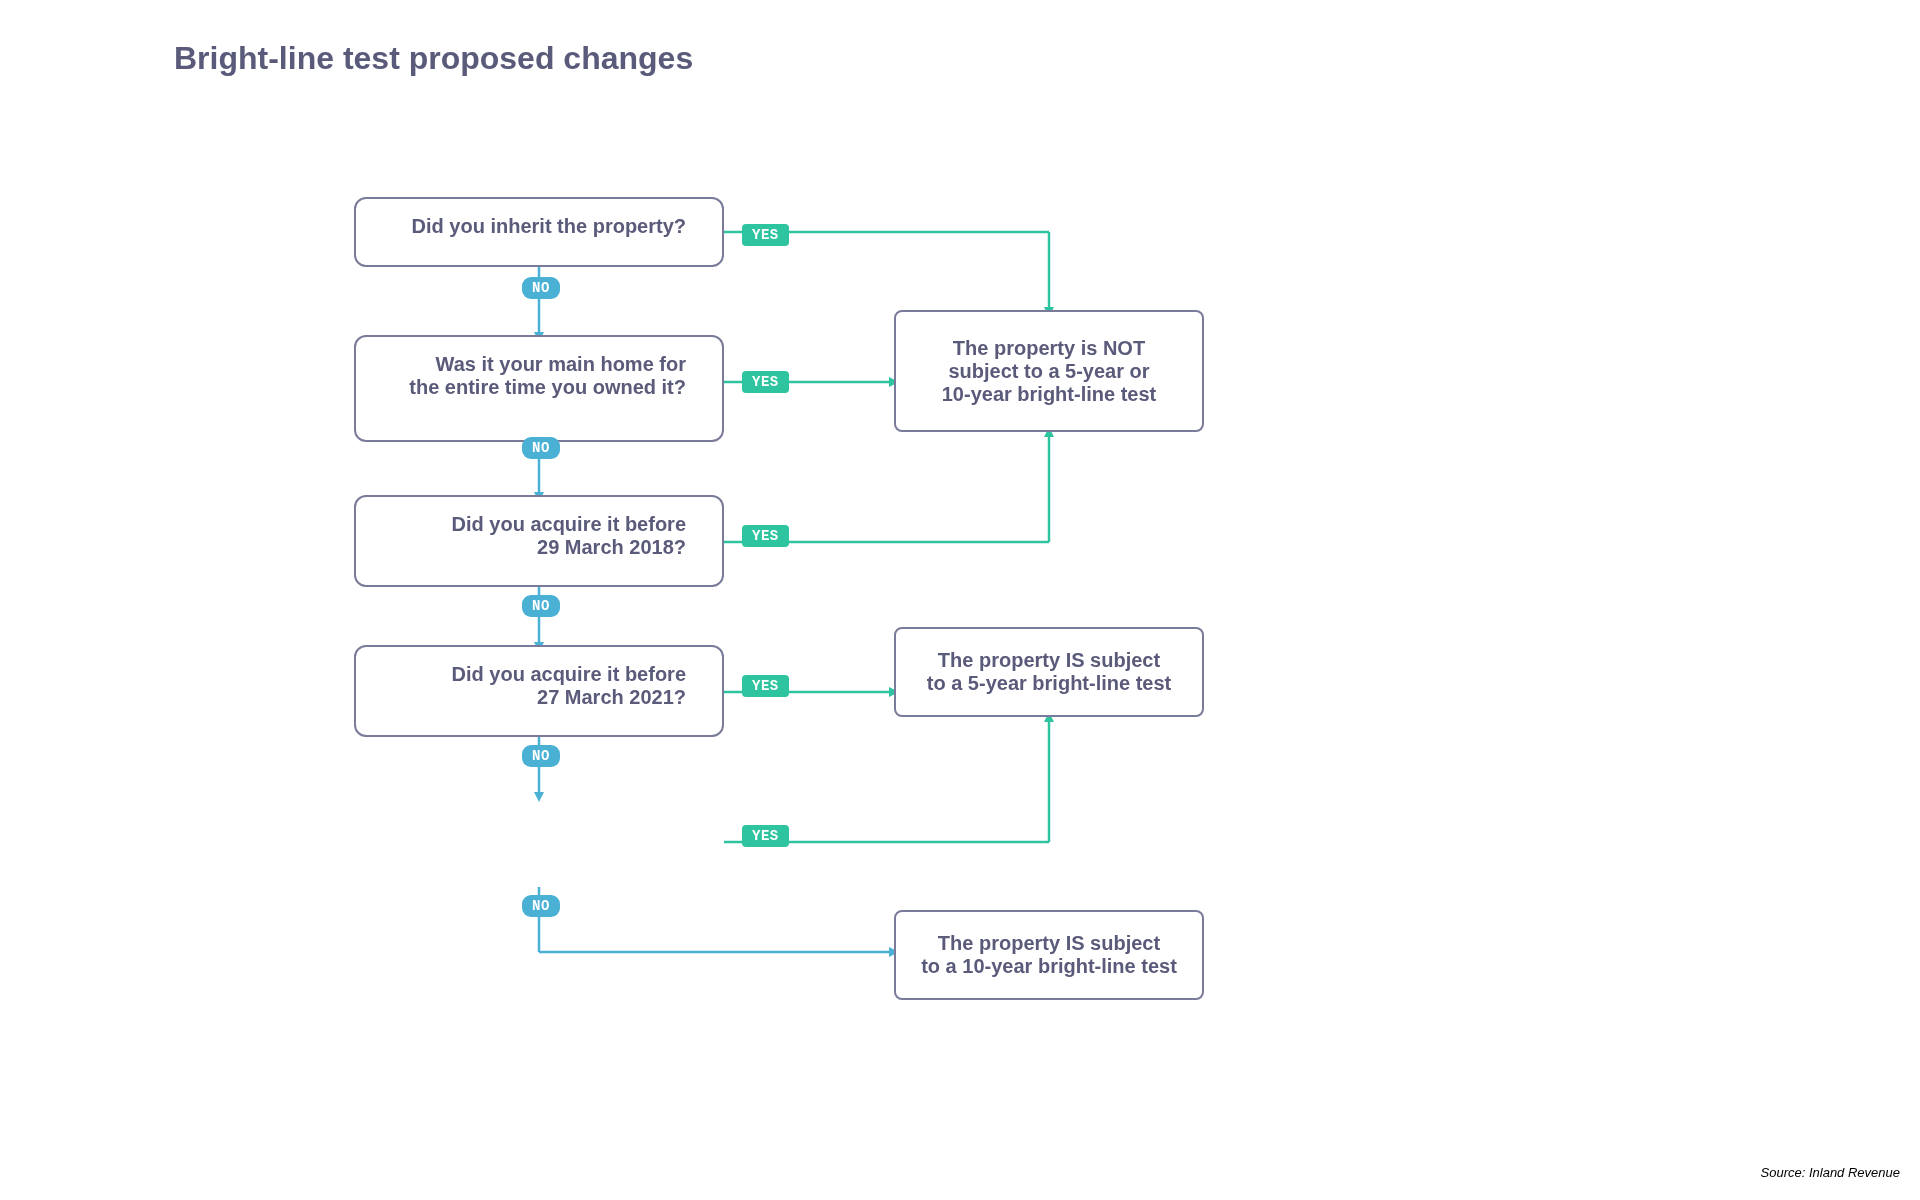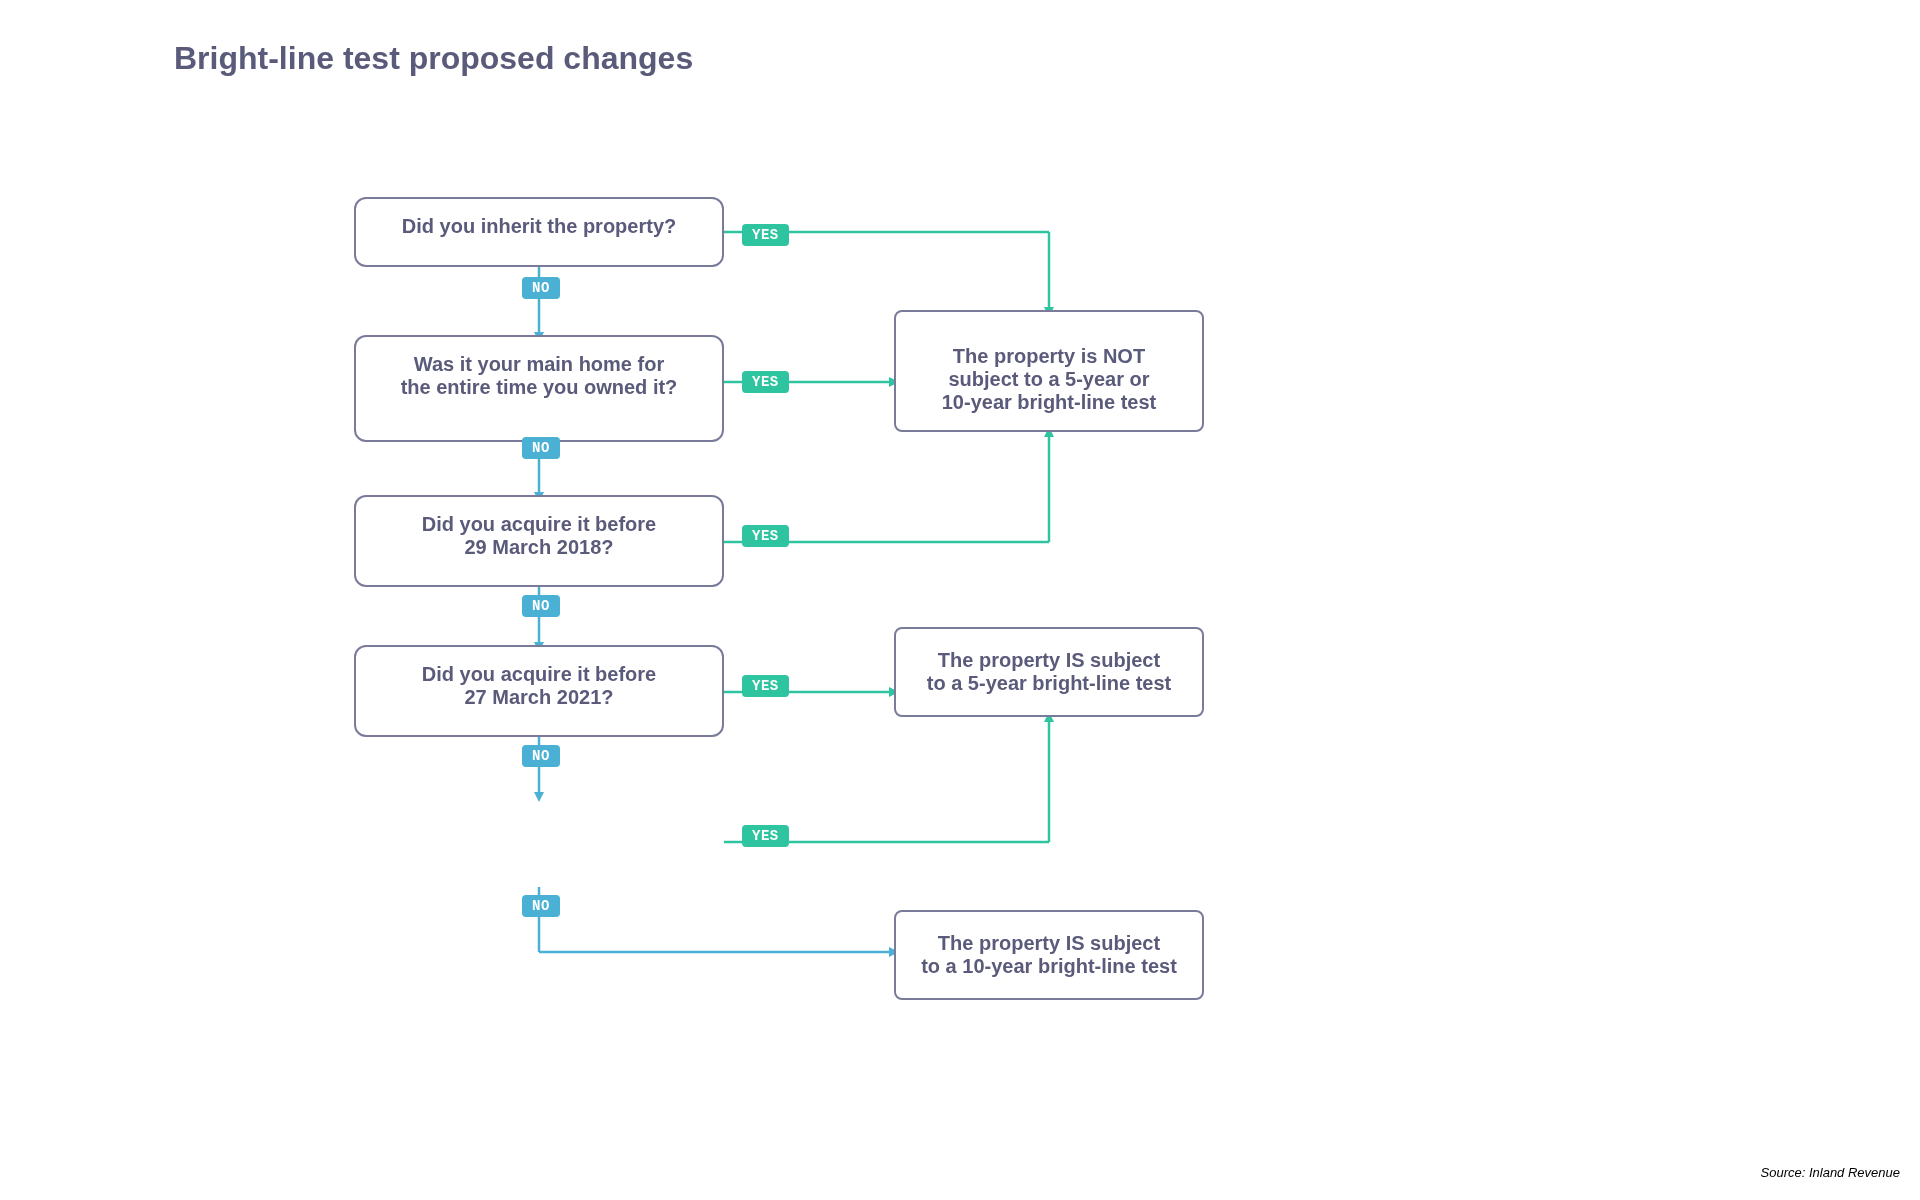--- a/index.html
+++ b/index.html
@@ -36,21 +36,21 @@
     
     .q-box {
       position: absolute;
       border: 2px solid #7a7a9a;
       border-radius: 12px;
       background: #ffffff;
       padding: 16px 36px;
       font-size: 20px;
       font-weight: 700;
       color: #5a5a7a;
-      text-align: center;
+      text-align: right;
     }
 
     
     .r-box {
       position: absolute;
       border: 2px solid #7a7a9a;
       border-radius: 8px;
       background: #ffffff;
       padding: 16px 20px;
       font-size: 20px;
@@ -69,20 +69,21 @@
       letter-spacing: 0.5px;
       font-family: Liberation Mono, monospace;
     }
     .badge-yes {
       background: #2ec4a0;
       color: #ffffff;
     }
     .badge-no {
       background: #4ab0d4;
       color: #ffffff;
+      border-radius: 9px;
     }
 
     
     .arrows-svg {
       position: absolute;
       top: 0;
       left: 0;
       width: 100%;
       height: 100%;
       overflow: visible;
@@ -163,21 +164,21 @@
 
     <div class="q-box" style="left:190px; top:528px; width:370px; height:92px;">
       <span>Did you acquire it before<br>27 March 2021?</span>
     </div>
     <div class="badge badge-yes" style="left:578px; top:558px;">YES</div>
     <div class="badge badge-no" style="left:358px; top:628px;">NO</div>
 
     <div class="badge badge-yes" style="left:578px; top:708px;">YES</div>
     <div class="badge badge-no" style="left:358px; top:778px;">NO</div>
 
-    <div class="r-box" style="left:730px; top:193px; width:310px; height:122px; display:flex; align-items:flex-end; justify-content:center;">
+    <div class="r-box" style="left:730px; top:193px; width:310px; height:122px; display:flex; align-items:center; justify-content:center;">
       <span>The property is NOT<br>subject to a 5-year or<br>10-year bright-line test</span>
     </div>
 
     <div class="r-box" style="left:730px; top:510px; width:310px; height:90px; display:flex; align-items:center; justify-content:center;">
       <span>The property IS subject<br>to a 5-year bright-line test</span>
     </div>
 
     <div class="r-box" style="left:730px; top:793px; width:310px; height:90px; display:flex; align-items:center; justify-content:center;">
       <span>The property IS subject<br>to a 10-year bright-line test</span>
     </div>

